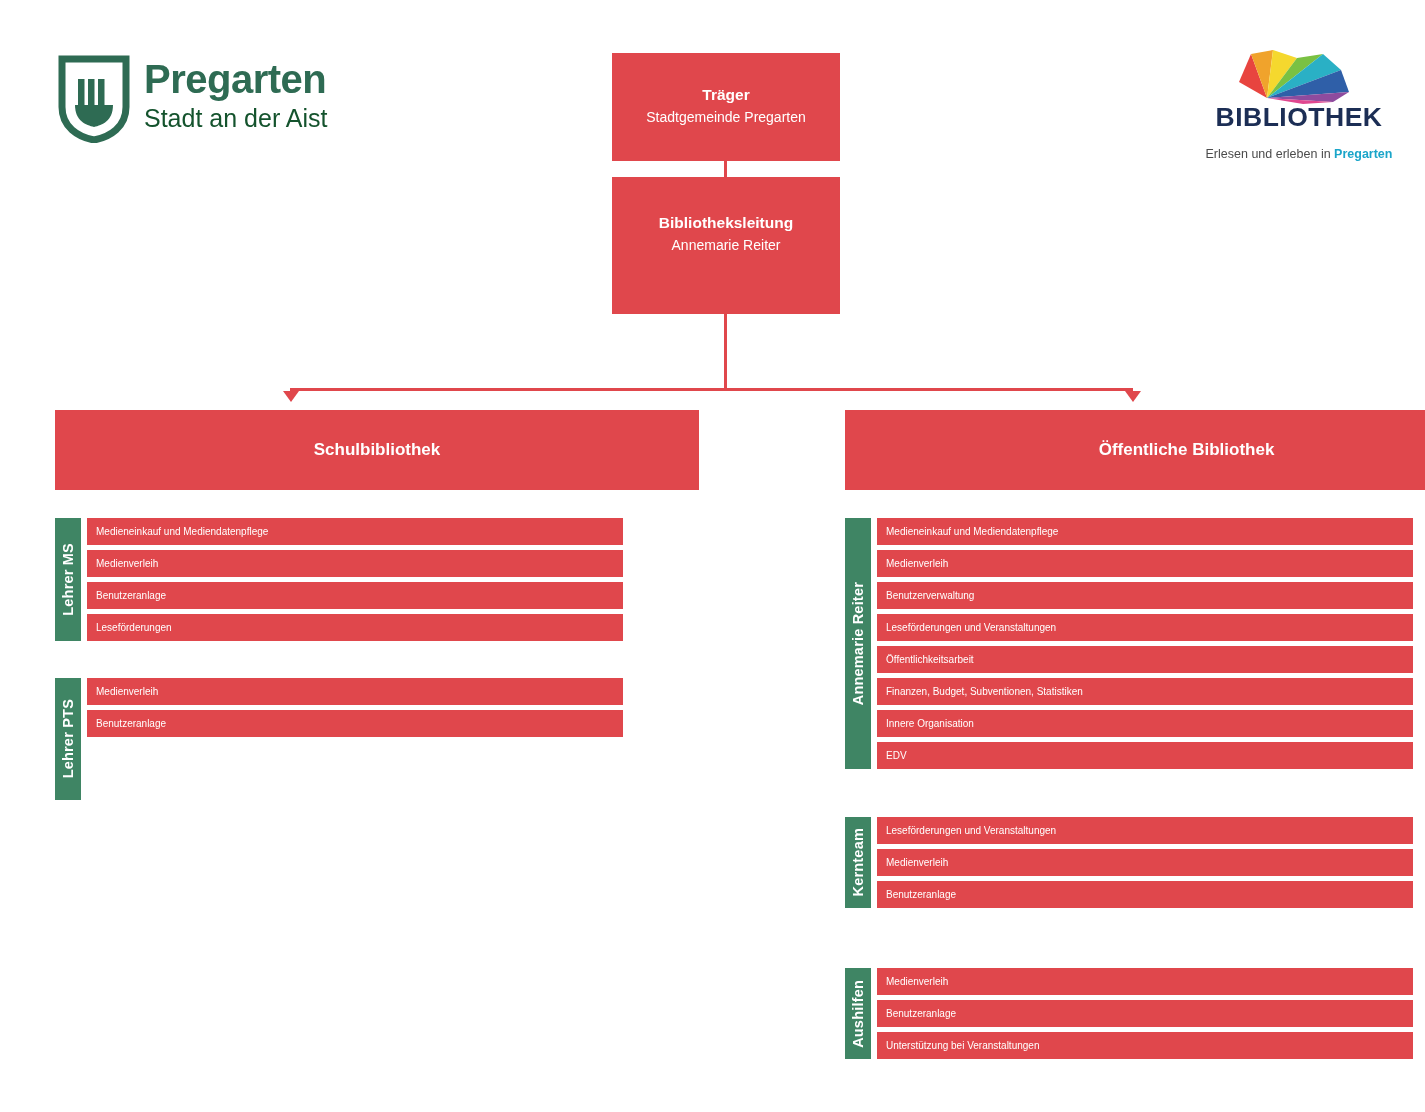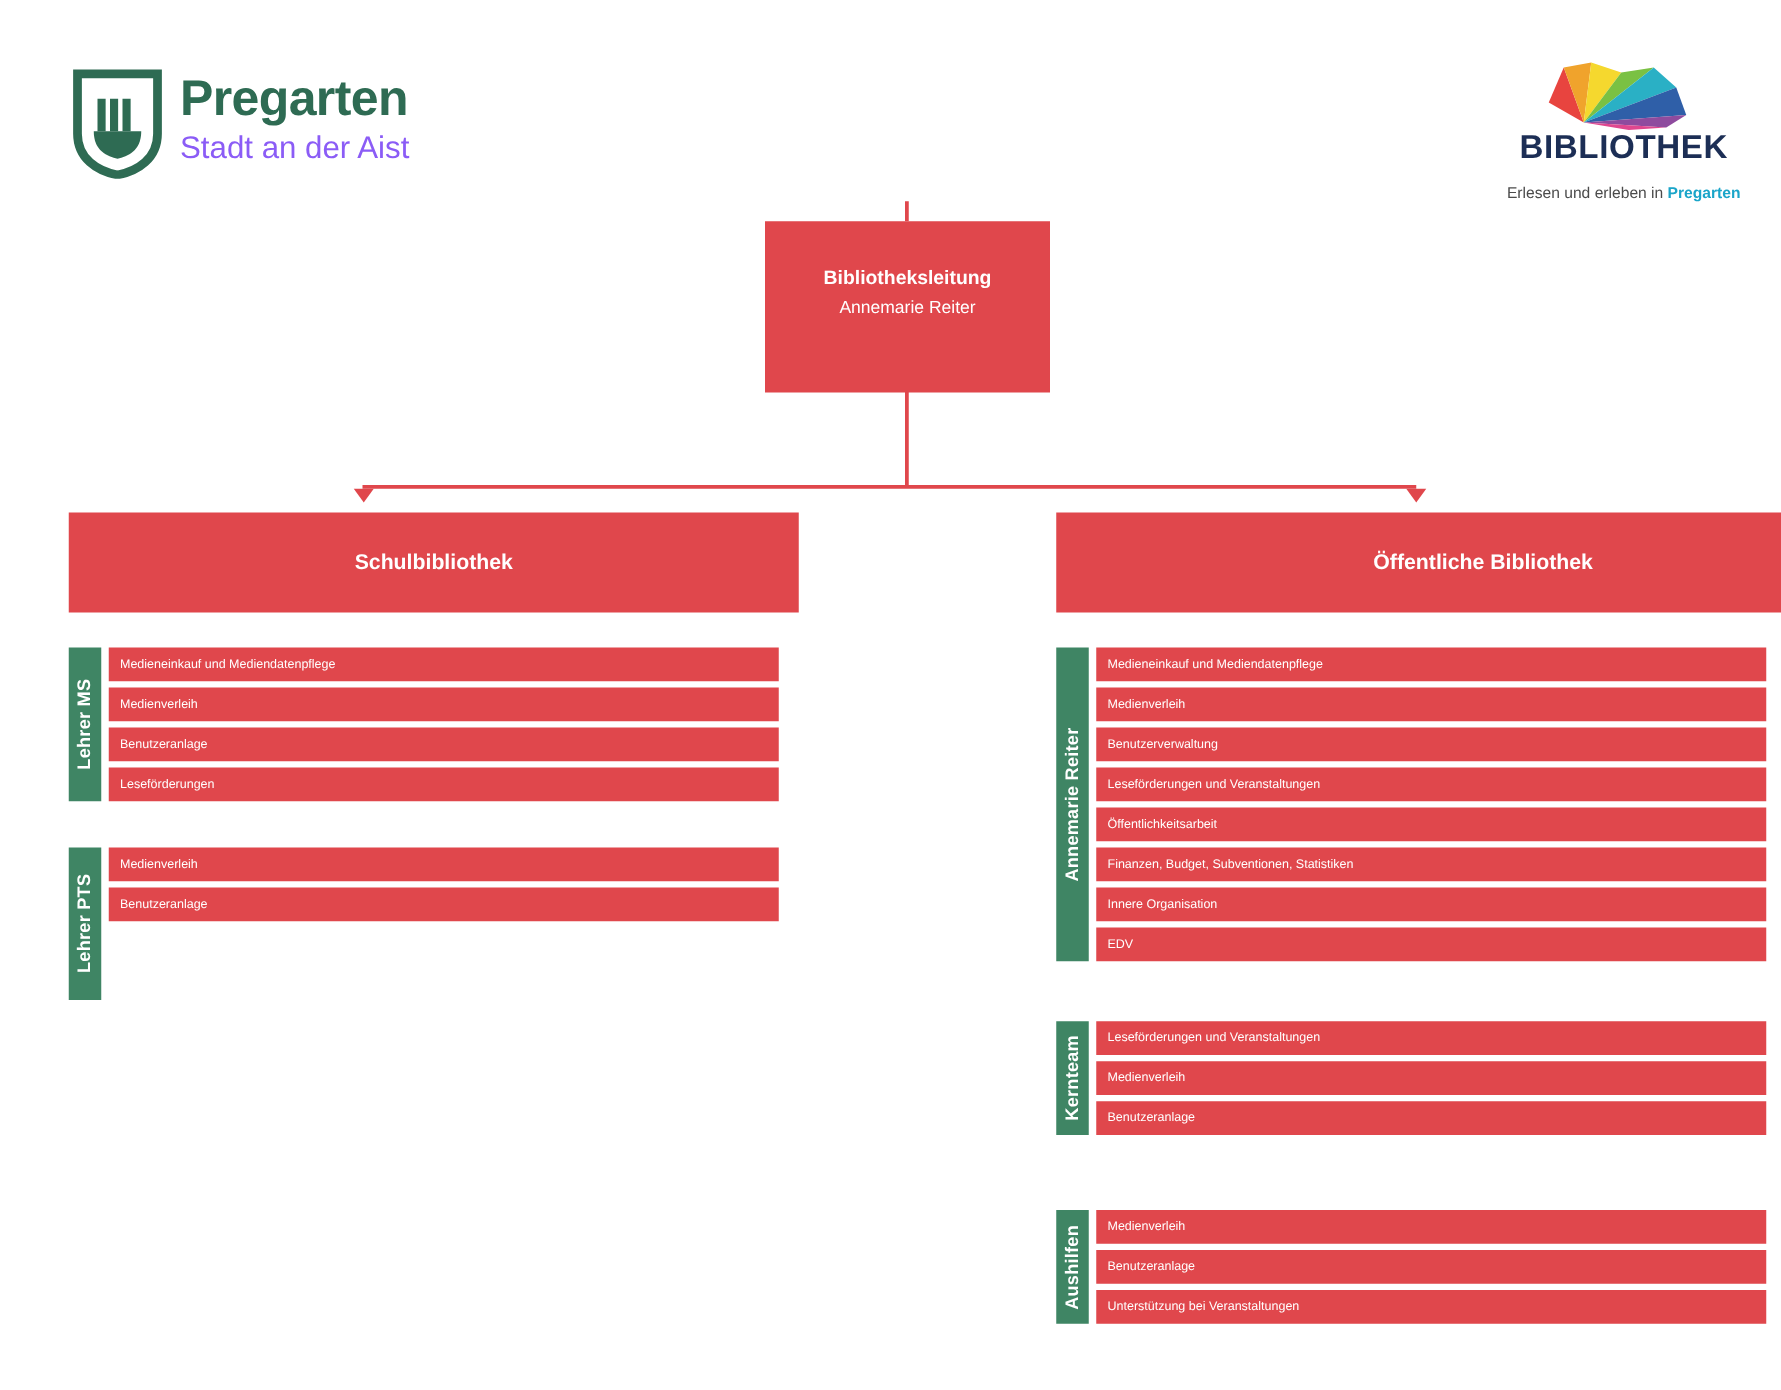--- a/index.html
+++ b/index.html
@@ -32,21 +32,21 @@
   .pregarten-text { margin-top: 4px; }
   .pregarten-title {
     font-size: 40px;
     font-weight: bold;
     color: #2e6b53;
     line-height: 1;
     letter-spacing: -0.5px;
   }
   .pregarten-sub {
     font-size: 25px;
-    color: #8b5cf6;
+    color: #14532d;
     line-height: 1.25;
     margin-top: 4px;
   }
 
   .logo-bibliothek {
     position: absolute;
     right: 16px;
     top: 46px;
     width: 220px;
     text-align: center;
@@ -88,21 +88,21 @@
 
   #box-traeger {
     left: 612px; top: 53px; width: 228px; height: 108px;
     padding-top: 32px;
   }
   #box-leitung {
     left: 612px; top: 177px; width: 228px; height: 137px;
     padding-top: 36px;
   }
   #box-schul {
-    left: 55px; top: 410px; width: 584px; height: 80px;
+    left: 55px; top: 410px; width: 644px; height: 80px;
     display: flex; align-items: center; justify-content: center;
   }
   #box-oeff {
     left: 845px; top: 410px; width: 683px; height: 80px;
     display: flex; align-items: center; justify-content: center;
   }
   #box-schul .box-title, #box-oeff .box-title { font-size: 17px; }
 
   
   .conn { position: absolute; background: #e0474c; }
@@ -209,20 +209,24 @@
       <span>Erlesen und erleben in </span><span class="accent">Pregarten</span>
     </div>
   </div>
 
   <div class="conn" id="conn-v1"></div>
   <div class="conn" id="conn-v2"></div>
   <div class="conn" id="conn-h"></div>
   <div class="arrow-down" id="arrow-left-branch"></div>
   <div class="arrow-down" id="arrow-right-branch"></div>
 
+  <div class="red-box" id="box-traeger">
+    <div class="box-title">Träger</div>
+    <div class="box-sub">Stadtgemeinde Pregarten</div>
+  </div>
 
   <div class="red-box" id="box-leitung">
     <div class="box-title">Bibliotheksleitung</div>
     <div class="box-sub">Annemarie Reiter</div>
   </div>
 
   <div class="red-box" id="box-schul">
     <div class="box-title">Schulbibliothek</div>
   </div>
 

